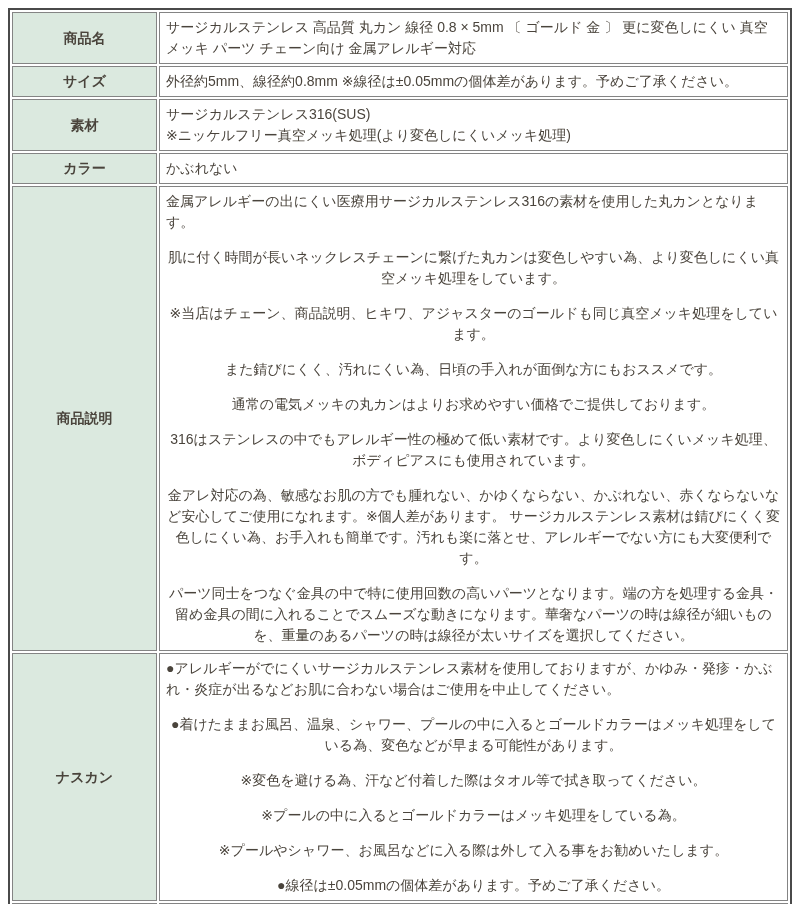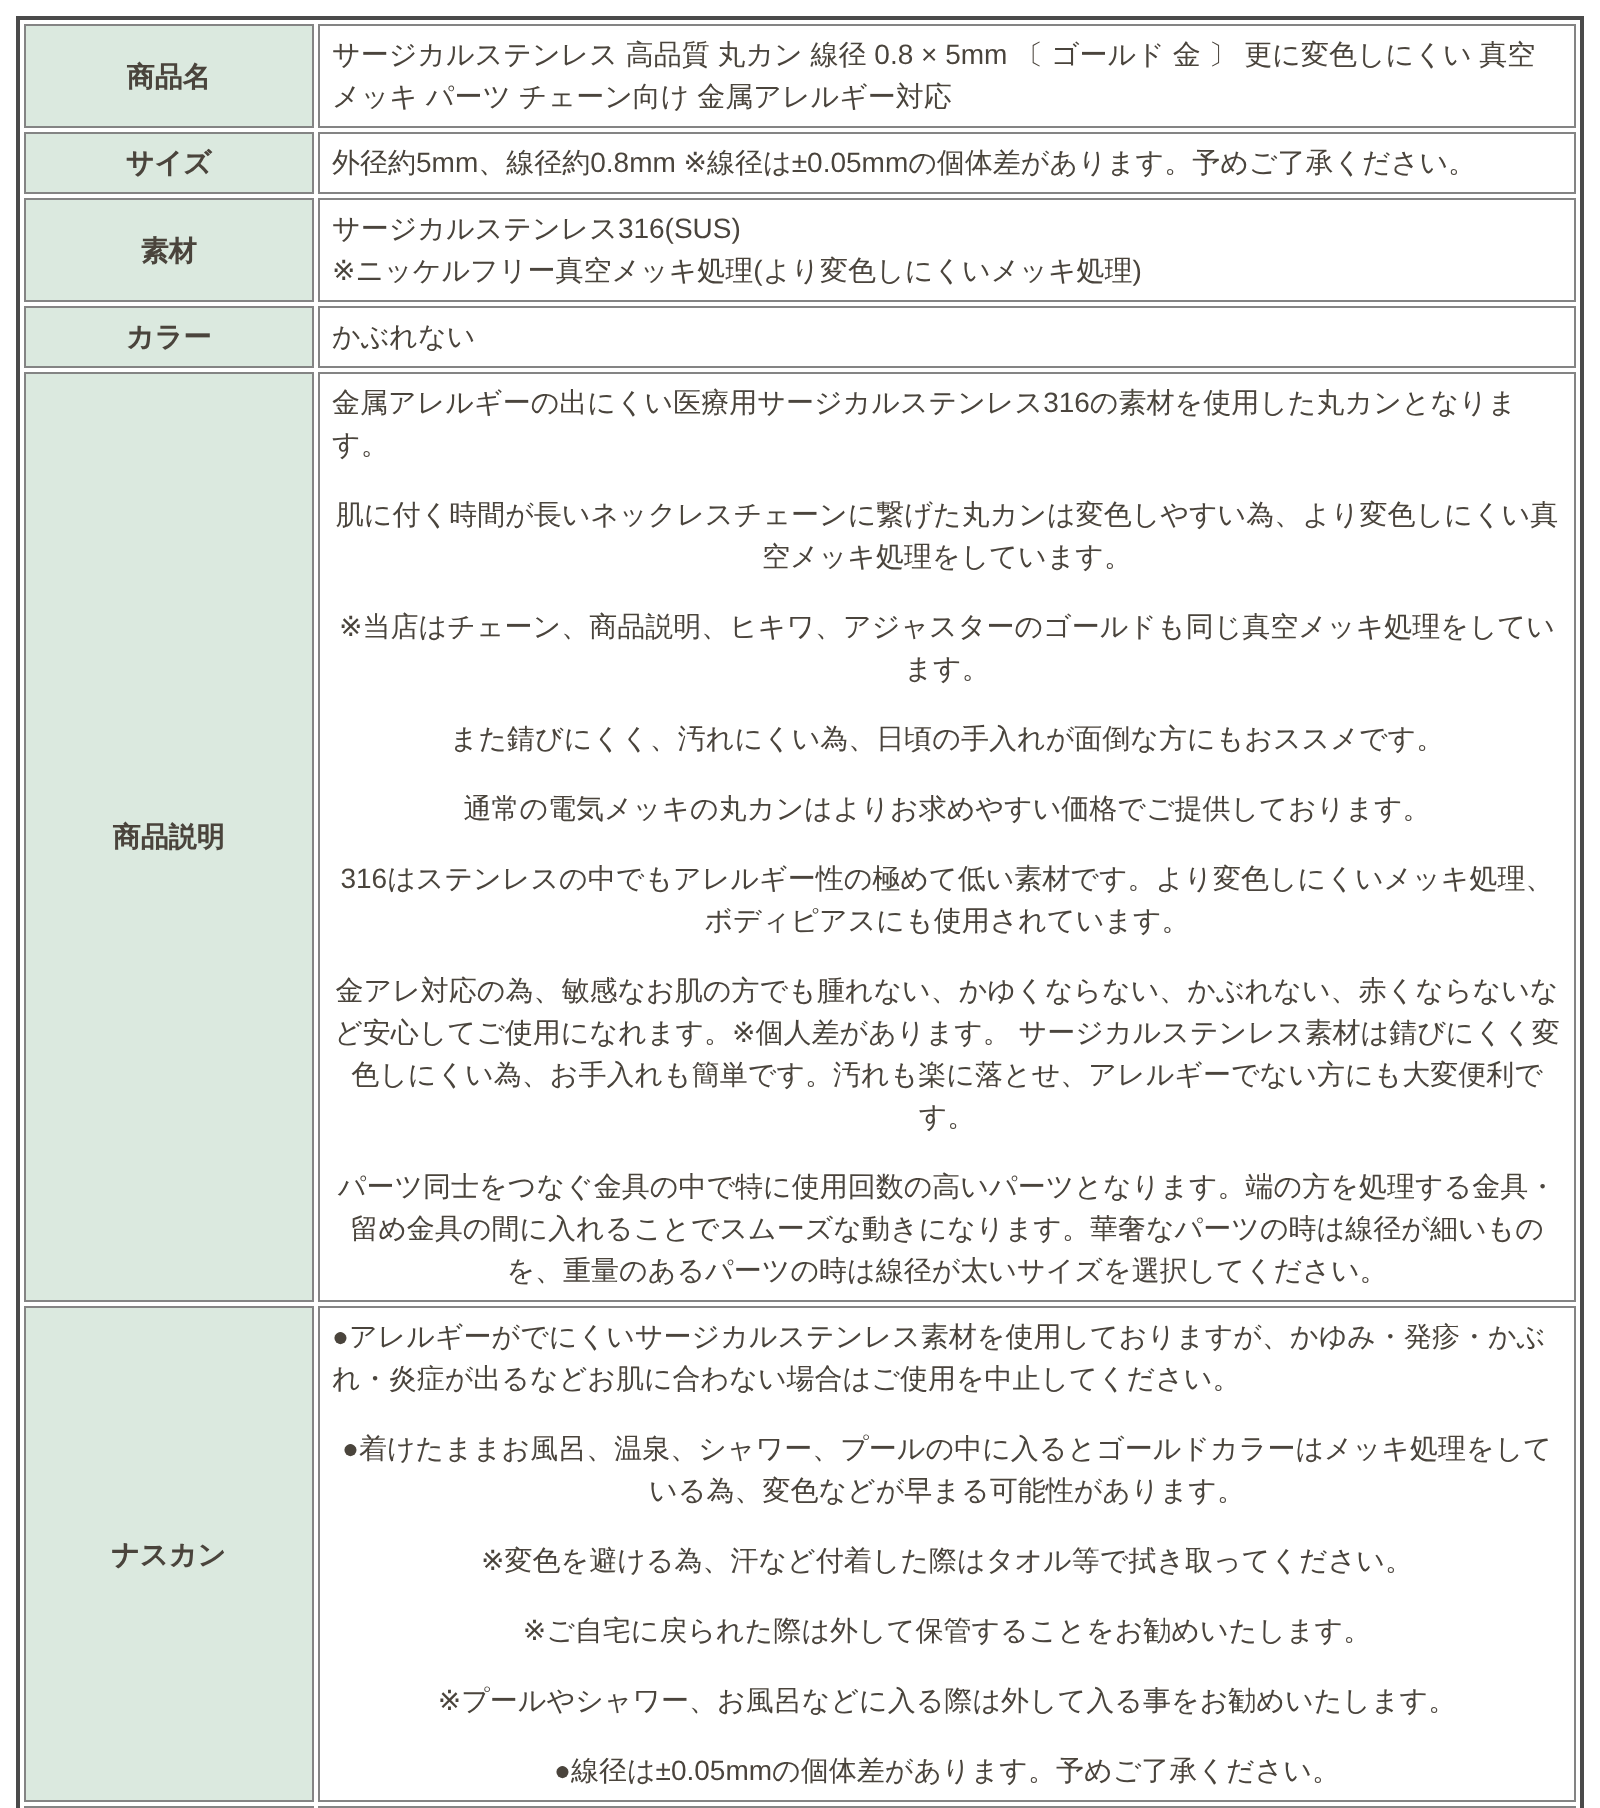--- a/index.html
+++ b/index.html
@@ -99,21 +99,21 @@
             <p class="para">金アレ対応の為、敏感なお肌の方でも腫れない、かゆくならない、かぶれない、赤くならないなど安心してご使用になれます。※個人差があります。 サージカルステンレス素材は錆びにくく変色しにくい為、お手入れも簡単です。汚れも楽に落とせ、アレルギーでない方にも大変便利です。</p>
             <p class="para">パーツ同士をつなぐ金具の中で特に使用回数の高いパーツとなります。端の方を処理する金具・留め金具の間に入れることでスムーズな動きになります。華奢なパーツの時は線径が細いものを、重量のあるパーツの時は線径が太いサイズを選択してください。</p>
           </td>
         </tr>
         <tr>
           <th>ナスカン</th>
           <td>
             <p class="para">●アレルギーがでにくいサージカルステンレス素材を使用しておりますが、かゆみ・発疹・かぶれ・炎症が出るなどお肌に合わない場合はご使用を中止してください。</p>
             <p class="para">●着けたままお風呂、温泉、シャワー、プールの中に入るとゴールドカラーはメッキ処理をしている為、変色などが早まる可能性があります。</p>
             <p class="para">※変色を避ける為、汗など付着した際はタオル等で拭き取ってください。</p>
-            <p class="para">※ご自宅に戻られた際は外して保管することをお勧めいたします。</p>
+            <p class="para">※プールの中に入るとゴールドカラーはメッキ処理をしている為。</p>
             <p class="para">※プールやシャワー、お風呂などに入る際は外して入る事をお勧めいたします。</p>
             <p class="para">●線径は±0.05mmの個体差があります。予めご了承ください。</p>
           </td>
         </tr>
         <tr>
           <th>備考</th>
           <td></td>
         </tr>
       </tbody>
   </table>

